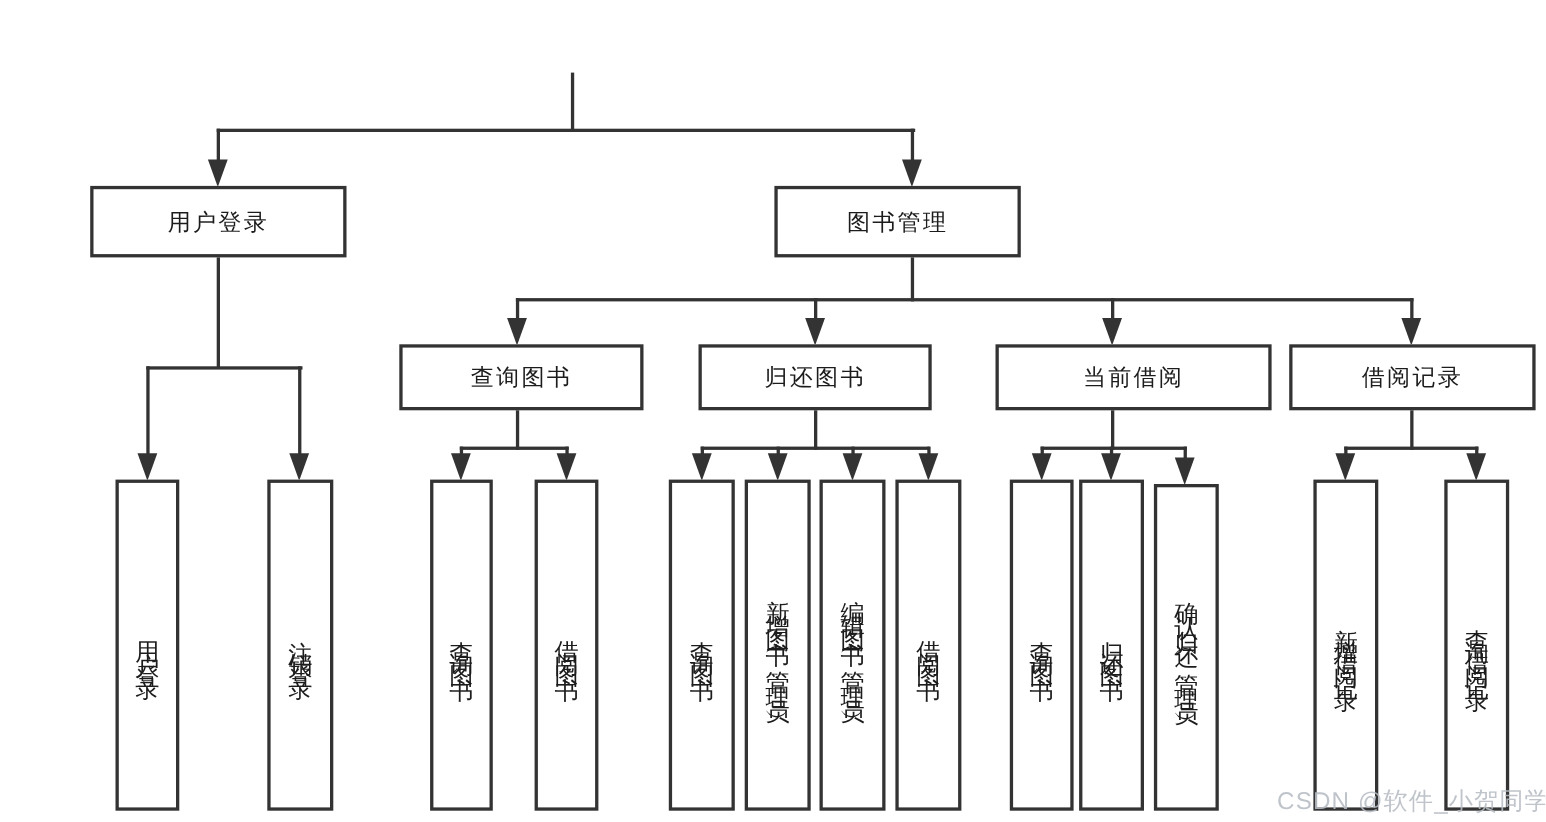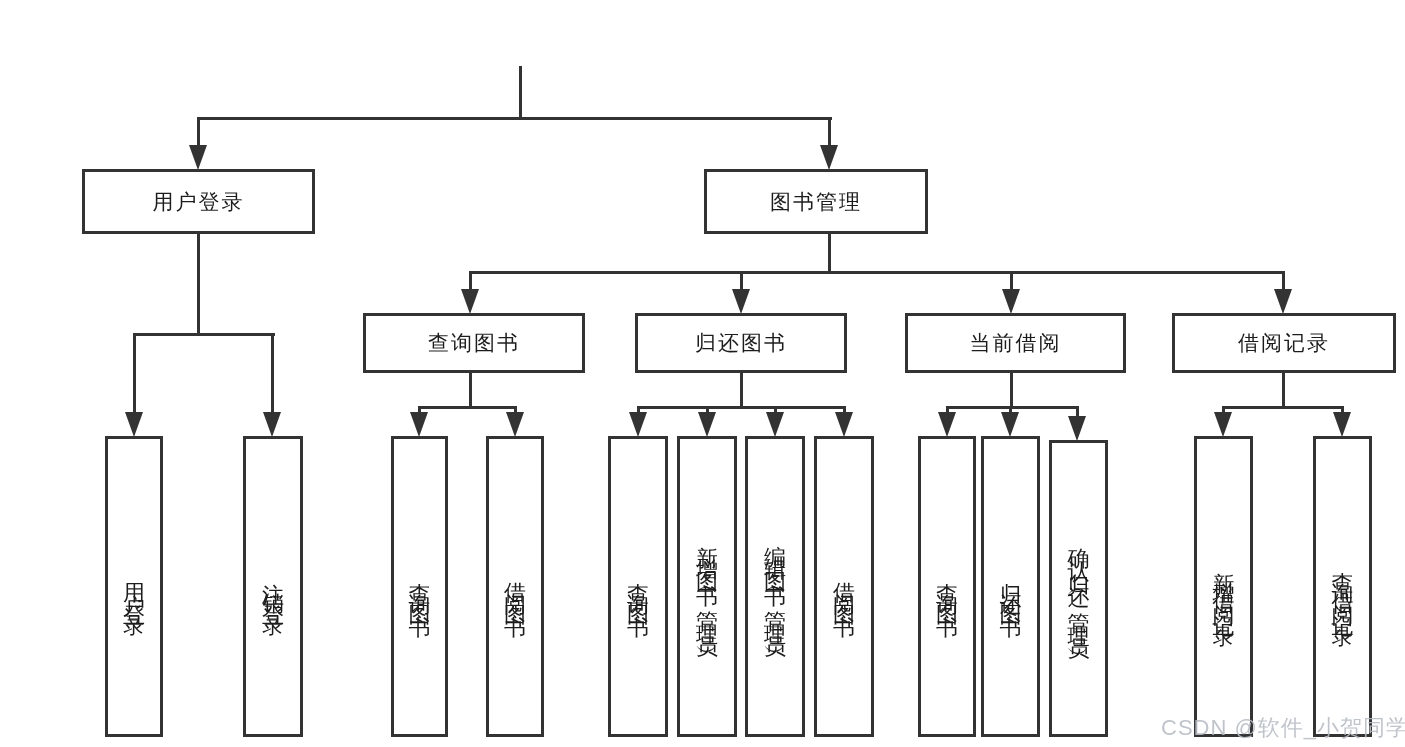--- a/index.html
+++ b/index.html
@@ -94,21 +94,21 @@
   <div class="arrow-down" style="left:461px; top:289px;"></div>
   <div class="vline" style="left:740px; top:271px; width:3px; height:21px;"></div>
   <div class="arrow-down" style="left:732px; top:289px;"></div>
   <div class="vline" style="left:1010px; top:271px; width:3px; height:21px;"></div>
   <div class="arrow-down" style="left:1002px; top:289px;"></div>
   <div class="vline" style="left:1282px; top:271px; width:3px; height:21px;"></div>
   <div class="arrow-down" style="left:1274px; top:289px;"></div>
 
   <div class="node" style="left:363px; top:313px; width:222px; height:60px;">查询图书</div>
   <div class="node" style="left:635px; top:313px; width:212px; height:60px;">归还图书</div>
-  <div class="node" style="left:905px; top:313px; width:221px; height:60px;text-align:center;">当前借阅</div>
+  <div class="node" style="left:905px; top:313px; width:251px; height:60px;text-align:center;">当前借阅</div>
   <div class="node" style="left:1172px; top:313px; width:224px; height:60px;">借阅记录</div>
 
   <div class="vline" style="left:469px; top:371px; width:3px; height:38px;"></div>
   <div class="hline" style="left:418px; top:406px; width:99px; height:3px;"></div>
   <div class="vline" style="left:418px; top:406px; width:3px; height:10px;"></div>
   <div class="arrow-down" style="left:410px; top:412px;"></div>
   <div class="vline" style="left:514px; top:406px; width:3px; height:10px;"></div>
   <div class="arrow-down" style="left:506px; top:412px;"></div>
 
   <div class="vline" style="left:740px; top:371px; width:3px; height:38px;"></div>

